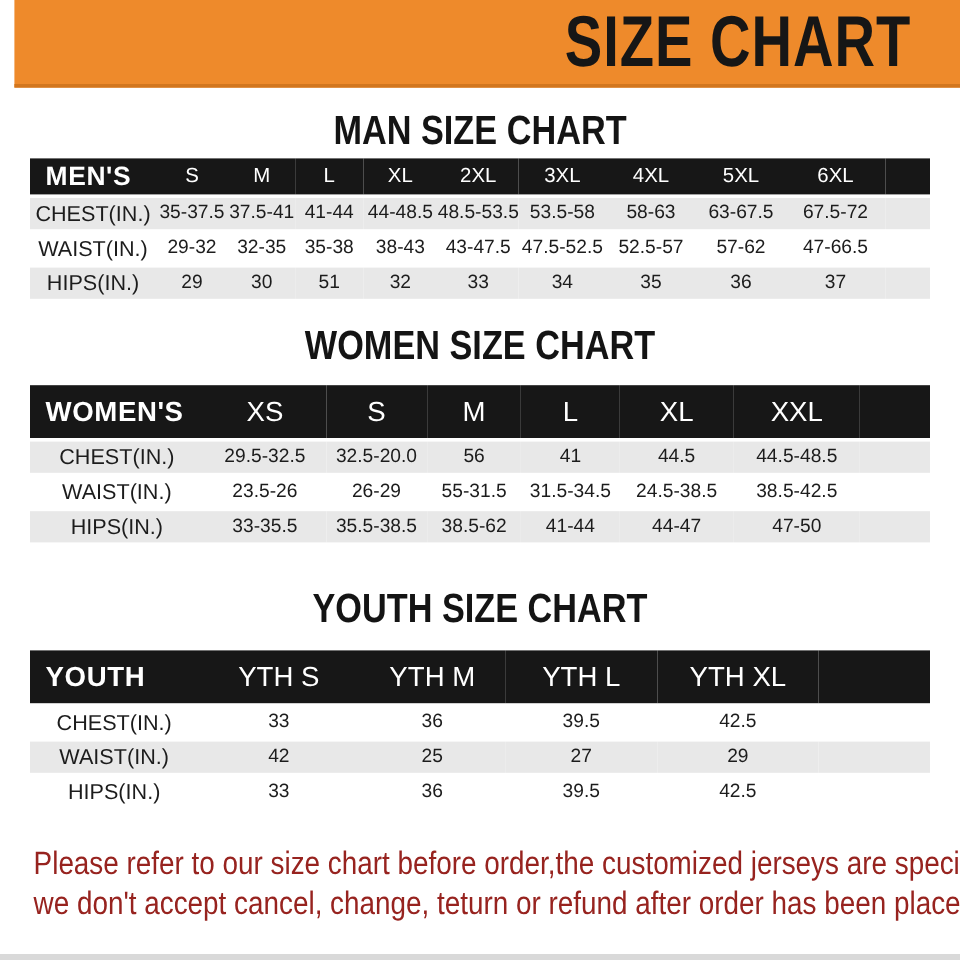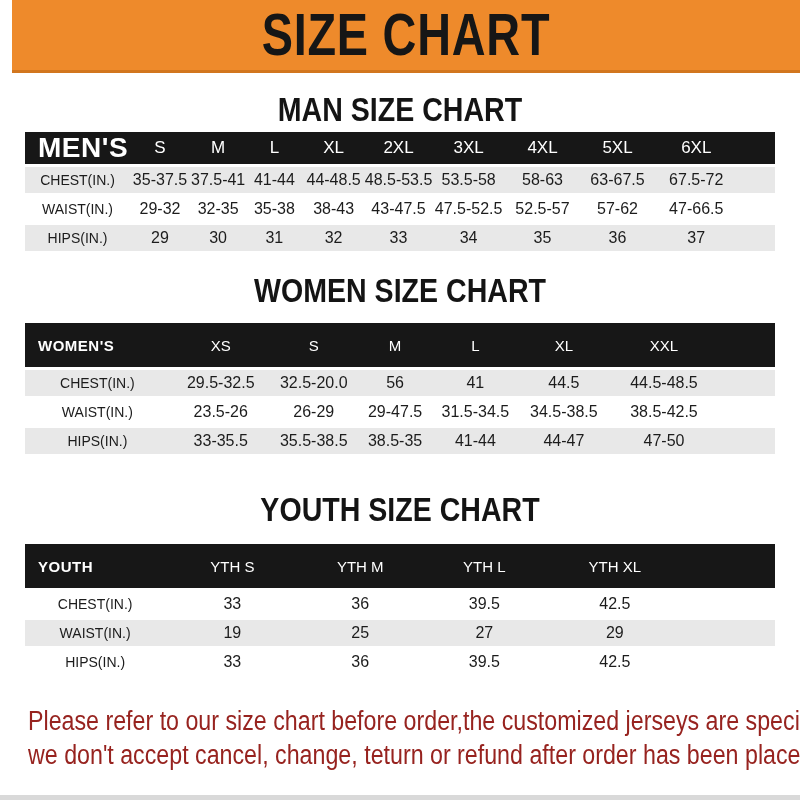--- a/index.html
+++ b/index.html
@@ -5,21 +5,21 @@
   html,body{margin:0;padding:0;}
   body{
     width:800px;height:800px;overflow:hidden;position:relative;
     background:#ffffff;
     font-family:"Liberation Sans",sans-serif;
     -webkit-font-smoothing:antialiased;
   }
   
   .banner{
     height:70px;background:#EE8A2B;border-bottom:3px solid #D2761E;
-    display:flex;align-items:center;justify-content:center;margin-left:12px;
+    display:flex;align-items:center;justify-content:flex-end;margin-left:12px;
   }
   .banner-text{
     display:inline-block;font-size:60px;font-weight:800;color:#161616;
     letter-spacing:1px;line-height:1;transform:scaleX(0.78);
     white-space:nowrap;
   }
   
   .section-heading{
     text-align:center;font-size:34px;font-weight:800;color:#141414;
     line-height:40px;margin:0;letter-spacing:0;transform:scaleX(0.84);
@@ -33,30 +33,30 @@
     width:750px;margin:0 auto;table-layout:fixed;
     border-collapse:separate;border-spacing:0 3px;
   }
   .mt-men{margin-top:0;}
   .mt-women{margin-top:10px;}
   .mt-youth{margin-top:12px;}
   .band th{
     background:#171717;color:#ffffff;font-weight:400;font-size:17px;
     height:30px;text-align:center;padding:0;white-space:nowrap;
   }
-  .women .band th,.youth .band th{height:44px;font-size:15px;}
+  .women .band th,.youth .band th{height:44px;font-size:23px;}
   th.corner{
-    text-align:left;padding-left:13px;font-weight:700;font-size:28px;
+    text-align:left;padding-left:13px;font-weight:700;font-size:22px;
     letter-spacing:0.5px;
   }
   tbody td{
     font-size:16px;color:#1c1c1c;text-align:center;height:26px;
     padding:0;white-space:nowrap;
   }
-  td.rl{font-size:14px;}
+  td.rl{font-size:18px;}
   tr.g td{background:#E8E8E8;}
   tr.w td{background:#ffffff;}
   
   .disclaimer{margin:26px 0 0 28px;}
   .disclaimer-line{
     display:inline-block;transform:scaleX(0.86);transform-origin:left center;
     font-size:27px;font-weight:500;color:#97231F;line-height:34px;
     white-space:nowrap;
   }
   
@@ -128,21 +128,21 @@
         <td>47.5-52.5</td>
         <td>52.5-57</td>
         <td>57-62</td>
         <td>47-66.5</td>
         <td></td>
       </tr>
       <tr class="g">
         <td class="rl">HIPS(IN.)</td>
         <td>29</td>
         <td>30</td>
-        <td>31</td>
+        <td>51</td>
         <td>32</td>
         <td>33</td>
         <td>34</td>
         <td>35</td>
         <td>36</td>
         <td>37</td>
         <td></td>
       </tr>
     </tbody>
   </table>
@@ -180,31 +180,31 @@
         <td>56</td>
         <td>41</td>
         <td>44.5</td>
         <td>44.5-48.5</td>
         <td></td>
       </tr>
       <tr class="w">
         <td class="rl">WAIST(IN.)</td>
         <td>23.5-26</td>
         <td>26-29</td>
-        <td>29-47.5</td>
+        <td>55-31.5</td>
         <td>31.5-34.5</td>
-        <td>34.5-38.5</td>
+        <td>24.5-38.5</td>
         <td>38.5-42.5</td>
         <td></td>
       </tr>
       <tr class="g">
         <td class="rl">HIPS(IN.)</td>
         <td>33-35.5</td>
         <td>35.5-38.5</td>
-        <td>38.5-35</td>
+        <td>38.5-62</td>
         <td>41-44</td>
         <td>44-47</td>
         <td>47-50</td>
         <td></td>
       </tr>
     </tbody>
   </table>
 
   <h2 class="section-heading h-youth">YOUTH SIZE CHART</h2>
 
@@ -231,21 +231,21 @@
       <tr class="w">
         <td class="rl">CHEST(IN.)</td>
         <td>33</td>
         <td>36</td>
         <td>39.5</td>
         <td>42.5</td>
         <td></td>
       </tr>
       <tr class="g">
         <td class="rl">WAIST(IN.)</td>
-        <td>19</td>
+        <td>42</td>
         <td>25</td>
         <td>27</td>
         <td>29</td>
         <td></td>
       </tr>
       <tr class="w">
         <td class="rl">HIPS(IN.)</td>
         <td>33</td>
         <td>36</td>
         <td>39.5</td>

